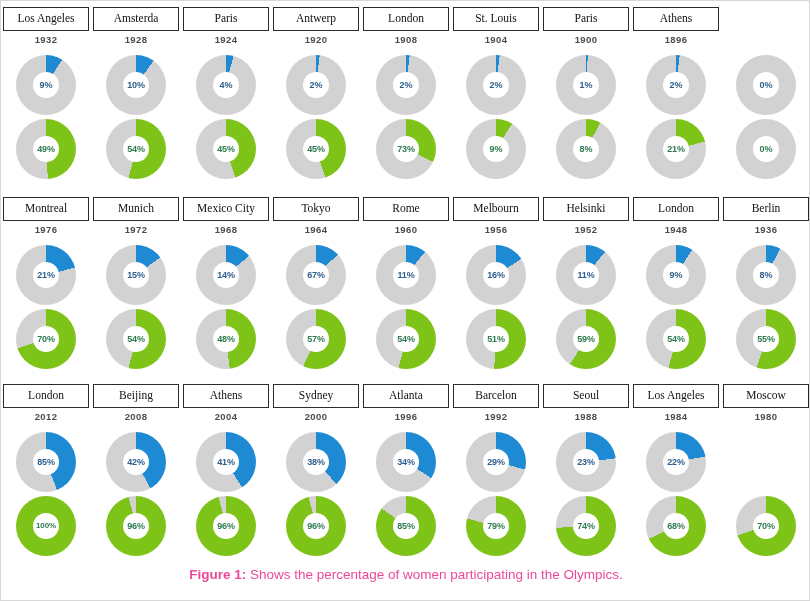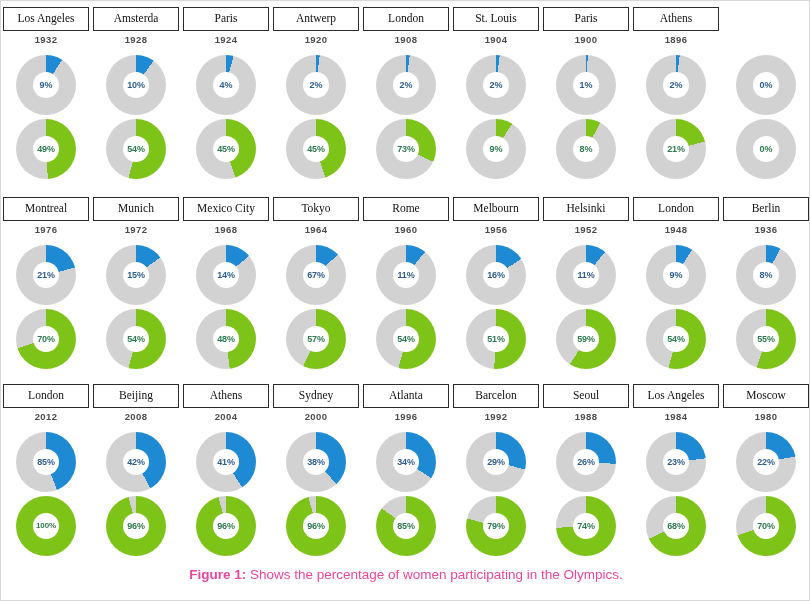--- a/index.html
+++ b/index.html
@@ -531,27 +531,20 @@
           </div>
         </div>
         <div class="donut-cell">
           <div class="donut" style="background: conic-gradient(rgb(31, 138, 212) 0deg, rgb(31, 138, 212) 104.4deg, rgb(210, 210, 210) 104.4deg, rgb(210, 210, 210) 360deg);">
             <div class="hole">
               <span class="pct blue">29%</span>
             </div>
           </div>
         </div>
         <div class="donut-cell">
-          <div class="donut" style="background: conic-gradient(rgb(31, 138, 212) 0deg, rgb(31, 138, 212) 93.6deg, rgb(210, 210, 210) 93.6deg, rgb(210, 210, 210) 360deg);">
-            <div class="hole">
-              <span class="pct blue">26%</span>
-            </div>
-          </div>
-        </div>
-        <div class="donut-cell">
           <div class="donut" style="background: conic-gradient(rgb(31, 138, 212) 0deg, rgb(31, 138, 212) 82.8deg, rgb(210, 210, 210) 82.8deg, rgb(210, 210, 210) 360deg);">
             <div class="hole">
               <span class="pct blue">23%</span>
             </div>
           </div>
         </div>
         <div class="donut-cell">
           <div class="donut" style="background: conic-gradient(rgb(31, 138, 212) 0deg, rgb(31, 138, 212) 79.2deg, rgb(210, 210, 210) 79.2deg, rgb(210, 210, 210) 360deg);">
             <div class="hole">
               <span class="pct blue">22%</span>

